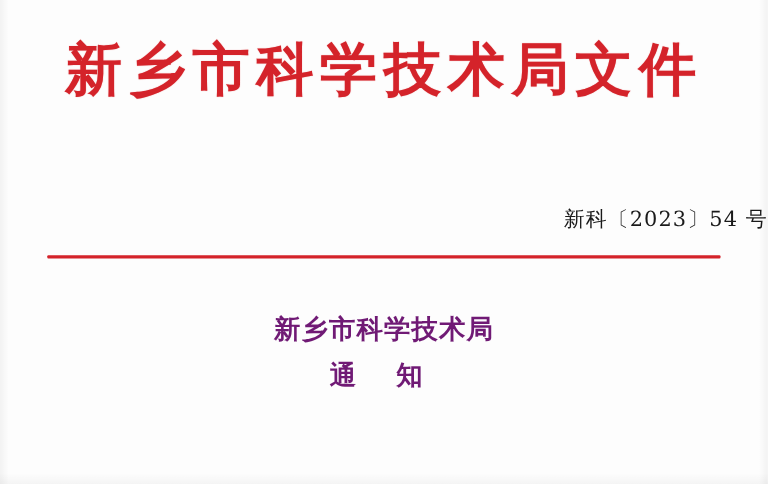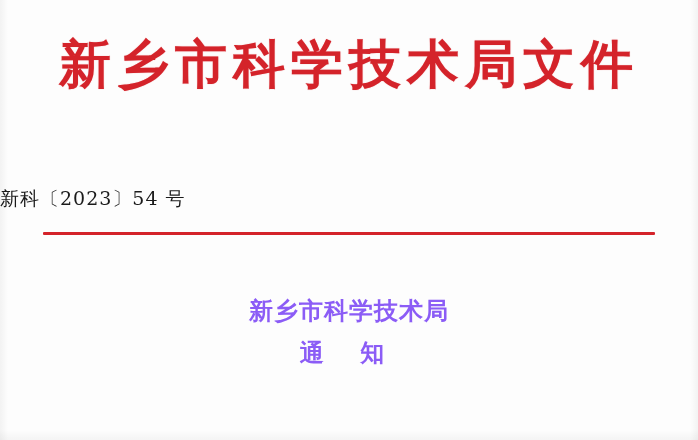--- a/index.html
+++ b/index.html
@@ -35,45 +35,45 @@
     line-height: 1.15;
     white-space: nowrap;
     text-shadow: 0 0 1px rgba(212,35,42,0.45);
   }
   
   .doc-number {
     position: absolute;
     top: 186px;
     left: 0;
     width: 698px;
-    text-align: left;
+    text-align: right;
     color: #1a1a1a;
     font-family: "DejaVu Serif", "Liberation Serif", serif;
     font-size: 19px;
     letter-spacing: 1px;
     white-space: nowrap;
   }
   
   .red-rule {
     position: absolute;
     top: 232px;
     left: 43px;
     width: 612px;
     height: 3px;
     background: #d4232a;
     border-radius: 1px;
   }
   
   .title-block {
     position: absolute;
-    top: 290px;
+    top: 278px;
     left: 0;
     width: 698px;
     text-align: center;
-    color: #8b5cf6;
+    color: #701a75;
     font-family: "DejaVu Serif", "Liberation Serif", serif;
     font-weight: bold;
     font-size: 24px;
     line-height: 42px;
     letter-spacing: 1px;
   }
   .title-line {
     white-space: nowrap;
   }
   .title-line.wide {

